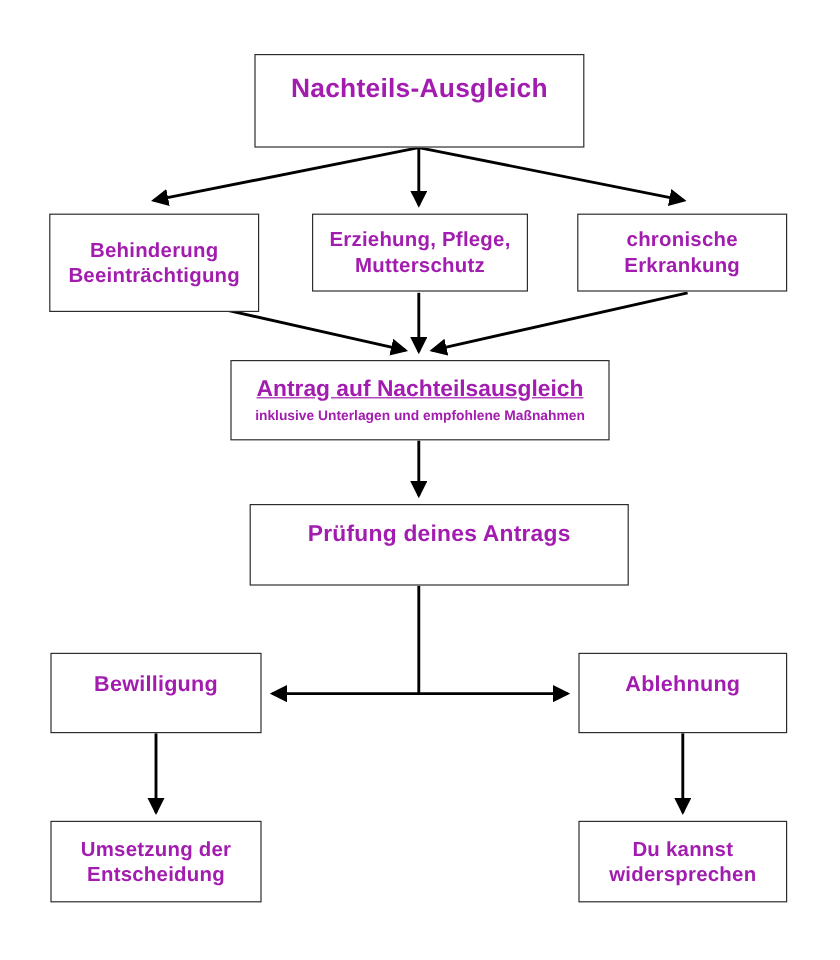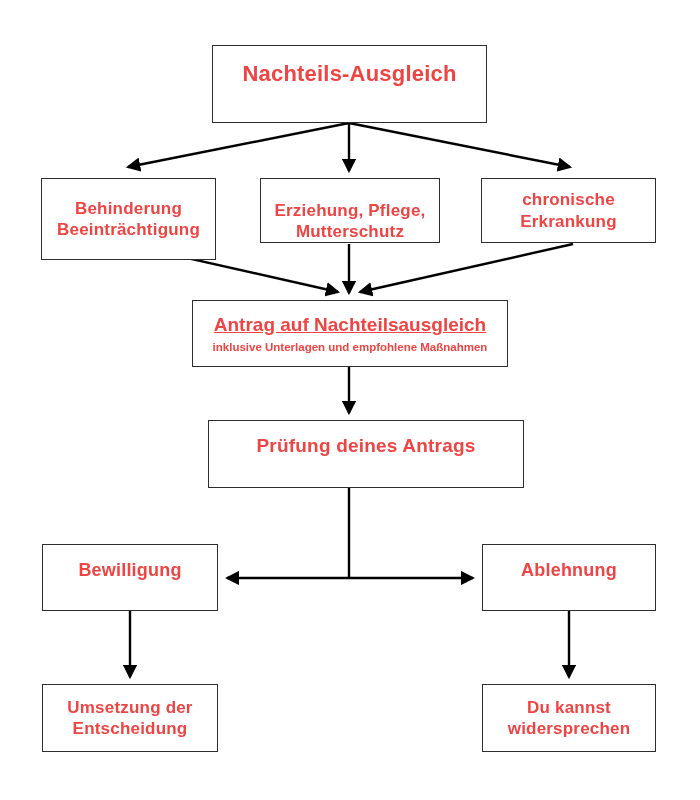--- a/index.html
+++ b/index.html
@@ -21,37 +21,37 @@
     top: 0;
     width: 700px;
     height: 800px;
     pointer-events: none;
   }
   .node {
     position: absolute;
     box-sizing: border-box;
     border: 1.5px solid #2d2d2d;
     background: #ffffff;
-    color: #ef4444;
+    color: #a21caf;
     display: flex;
     flex-direction: column;
     align-items: center;
     text-align: center;
   }
   .node .label {
     font-weight: 700;
     white-space: pre-line;
     letter-spacing: 0.2px;
   }
   
   .n-root        { left: 212px; top: 45px;  width: 275px; height: 78px; padding-top: 15px; }
   .n-root .label { font-size: 22px; line-height: 1.2; }
 
   .n-cause-left  { left: 41px;  top: 178px; width: 175px; height: 82px; justify-content: center; }
-  .n-cause-mid   { left: 260px; top: 178px; width: 180px; height: 65px; justify-content: flex-end; }
+  .n-cause-mid   { left: 260px; top: 178px; width: 180px; height: 65px; justify-content: center; }
   .n-cause-right { left: 481px; top: 178px; width: 175px; height: 65px; justify-content: center; }
   .n-cause-left .label, .n-cause-mid .label, .n-cause-right .label { font-size: 17px; line-height: 1.25; }
 
   .n-application { left: 192px; top: 300px; width: 316px; height: 67px; padding-top: 13px; }
   .n-application .title    { font-weight: 700; font-size: 19px; line-height: 1.2; text-decoration: underline; }
   .n-application .subtitle { font-weight: 700; font-size: 11.5px; line-height: 1.3; margin-top: 3px; }
 
   .n-review      { left: 192px; top: 420px; width: 316px; height: 68px; padding-top: 14px; margin-left: 16px; }
   .n-review .label { font-size: 19px; line-height: 1.2; }
 

